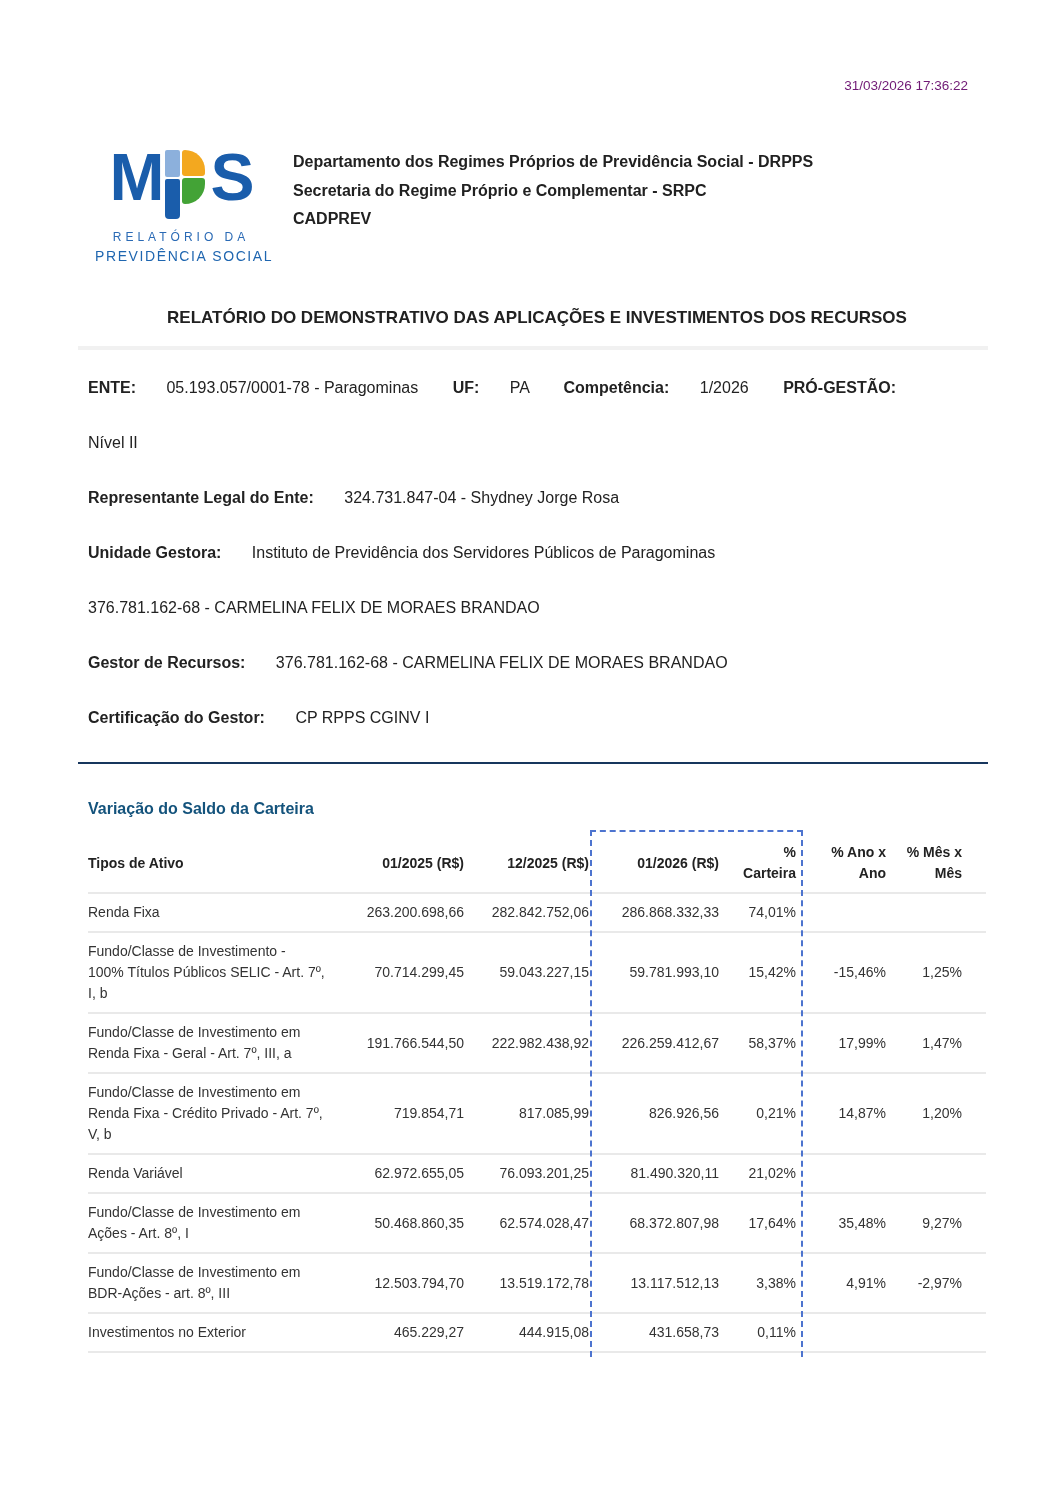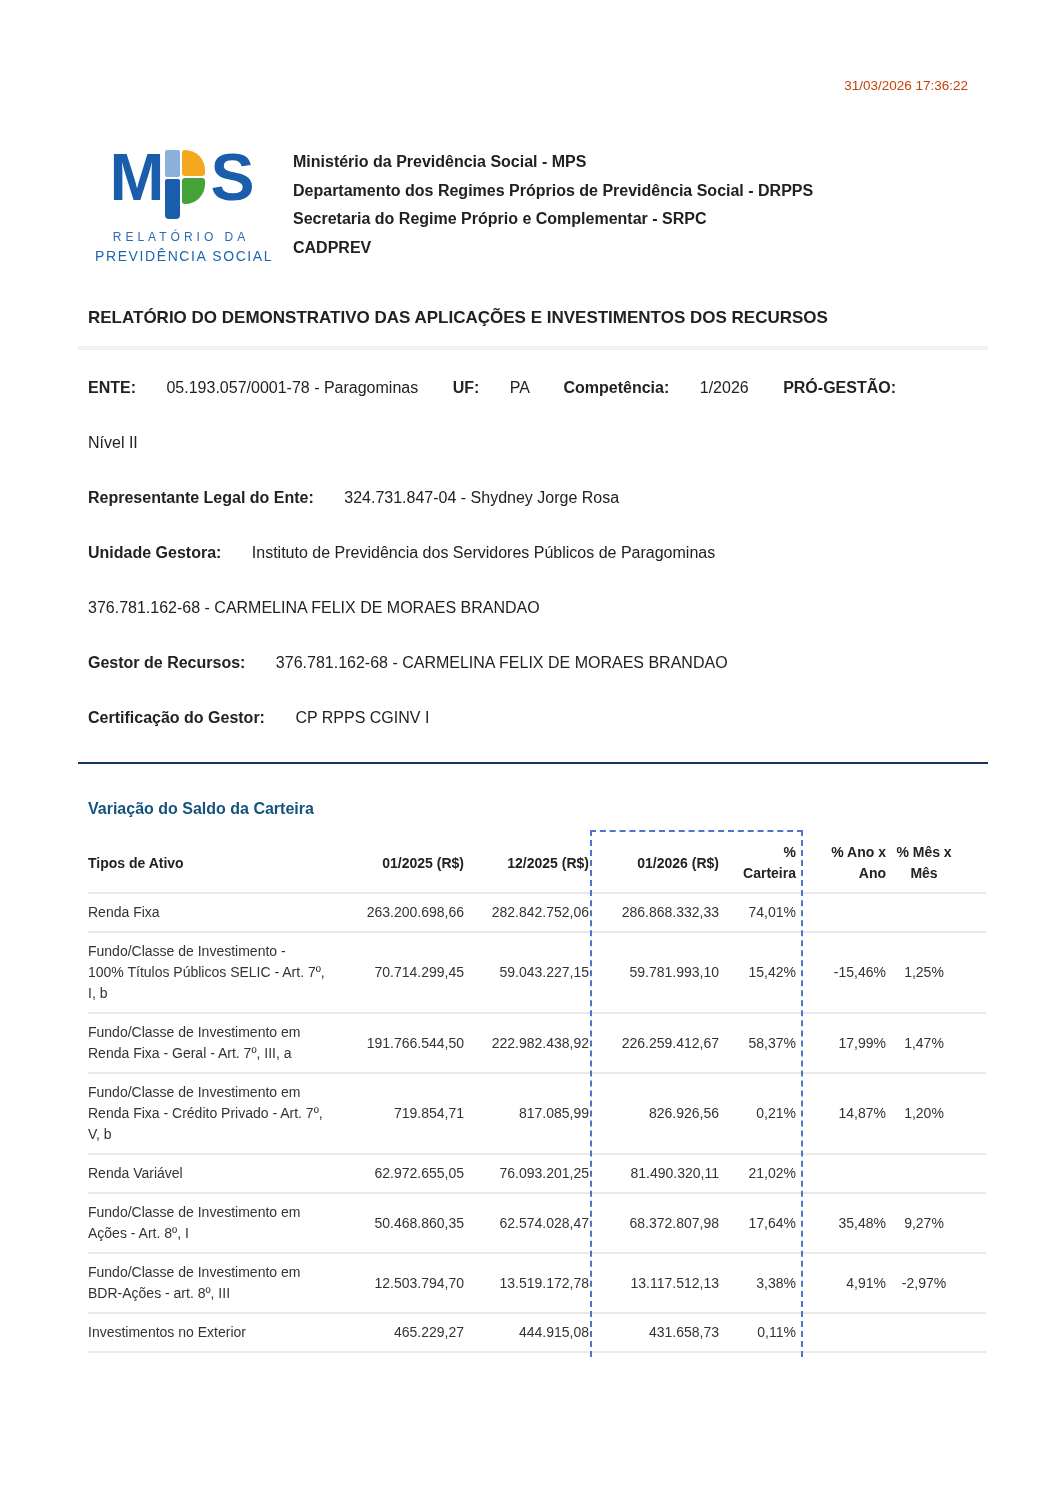--- a/index.html
+++ b/index.html
@@ -1,57 +1,57 @@
 <!DOCTYPE html>
 <html lang="pt-BR"><head>
 <meta charset="utf-8">
 <style>
   html,body{margin:0;padding:0;background:#ffffff;}
   body{width:1058px;height:1497px;font-family:"Liberation Sans",sans-serif;color:#222;position:relative;overflow:hidden;}
   .page{position:relative;width:1058px;height:1497px;}
   .content{margin:0 72px 0 88px;}
 
-  .timestamp{position:absolute;top:78px;right:90px;font-size:13.5px;color:#c2410c;}
+  .timestamp{position:absolute;top:78px;right:90px;font-size:13.5px;color:#701a75;}
 
   
   .brand-row{display:flex;align-items:flex-start;padding-top:146px;margin-left:95px;}
   .logo{width:172px;text-align:center;}
   .logo-mark{display:flex;align-items:flex-start;justify-content:center;height:76px;}
   .logo-letter{font-size:66px;line-height:62px;font-weight:bold;color:#1a5dab;letter-spacing:-2px;}
   .logo-cluster{position:relative;width:42px;height:76px;margin:0 3px;}
   .q-lightblue{position:absolute;left:0;top:4px;width:15px;height:27px;background:#8cb0dc;border-radius:2px;}
   .q-stem{position:absolute;left:0;top:33px;width:15px;height:40px;background:#1a5dab;border-radius:2px 2px 4px 4px;}
   .q-yellow{position:absolute;left:17px;top:4px;width:23px;height:26px;background:#f3a81f;border-radius:3px 20px 3px 3px;}
   .q-green{position:absolute;left:17px;top:32px;width:23px;height:26px;background:#43a336;border-radius:3px 3px 20px 3px;}
   .logo-line1{font-size:12px;letter-spacing:4px;color:#2a6ab5;margin-top:8px;white-space:nowrap;}
   .logo-line2{font-size:14px;font-weight:normal;letter-spacing:1.6px;color:#1f66b0;margin-top:4px;white-space:nowrap;}
 
   .org-lines{margin-left:26px;margin-top:2px;}
   .org-line{font-size:16px;font-weight:bold;line-height:28.5px;color:#212121;}
 
-  .report-title{margin-top:44px;text-align:left;font-size:17px;font-weight:bold;color:#212121;}
+  .report-title{margin-top:44px;text-align:center;font-size:17px;font-weight:bold;color:#212121;}
 
   .divider-light{height:4px;background:#f1f1f1;border:0;margin:18px 0 0 -10px;width:910px;}
   .divider-navy{height:2px;background:#17365d;border:0;margin:27px 0 0 -10px;width:910px;}
 
   .info{margin-top:27px;}
   .info-row{margin-bottom:34px;font-size:16px;line-height:21px;color:#222;}
   .lbl{font-weight:bold;text-align:right;}
   .ml-val{margin-left:26px;}
   .ml-lbl{margin-left:30px;}
 
   .section-title{margin-top:36px;font-size:16px;font-weight:bold;color:#14537c;}
 
   .table-wrap{position:relative;margin-top:16px;width:898px;}
   table{border-collapse:collapse;table-layout:fixed;width:898px;font-size:14px;color:#333;}
   th,td{padding:8px 0;border-bottom:2px solid #e9e9e9;vertical-align:middle;line-height:21px;font-weight:normal;}
   th{font-weight:bold;color:#222;}
   .c-tipo{text-align:left;padding-right:34px;}
   .num{text-align:right;}
-  .c-last{padding-right:24px;text-align:center;}
+  .c-last{padding-right:24px;}
   .h-line{display:block;}
   .marquee{position:absolute;left:502px;top:-4px;bottom:-4px;width:209px;border:2px dashed #4d74cf;border-bottom:none;pointer-events:none;}
 </style>
 </head>
 <body>
 
 <div class="page">
 
   <div class="timestamp">31/03/2026 17:36:22</div>
 
@@ -64,21 +64,20 @@
           <span class="q-stem"></span>
           <span class="q-yellow"></span>
           <span class="q-green"></span>
         </span>
         <span class="logo-letter">S</span>
       </div>
       <div class="logo-line1">RELATÓRIO DA</div>
       <div class="logo-line2">PREVIDÊNCIA SOCIAL</div>
     </div>
     <div class="org-lines">
-      <div class="org-line">Ministério da Previdência Social - MPS</div>
       <div class="org-line">Departamento dos Regimes Próprios de Previdência Social - DRPPS</div>
       <div class="org-line">Secretaria do Regime Próprio e Complementar - SRPC</div>
       <div class="org-line">CADPREV</div>
     </div>
   </div>
 
   <div class="content">
     <div class="report-title">RELATÓRIO DO DEMONSTRATIVO DAS APLICAÇÕES E INVESTIMENTOS DOS RECURSOS</div>
 
     <hr class="divider-light">

